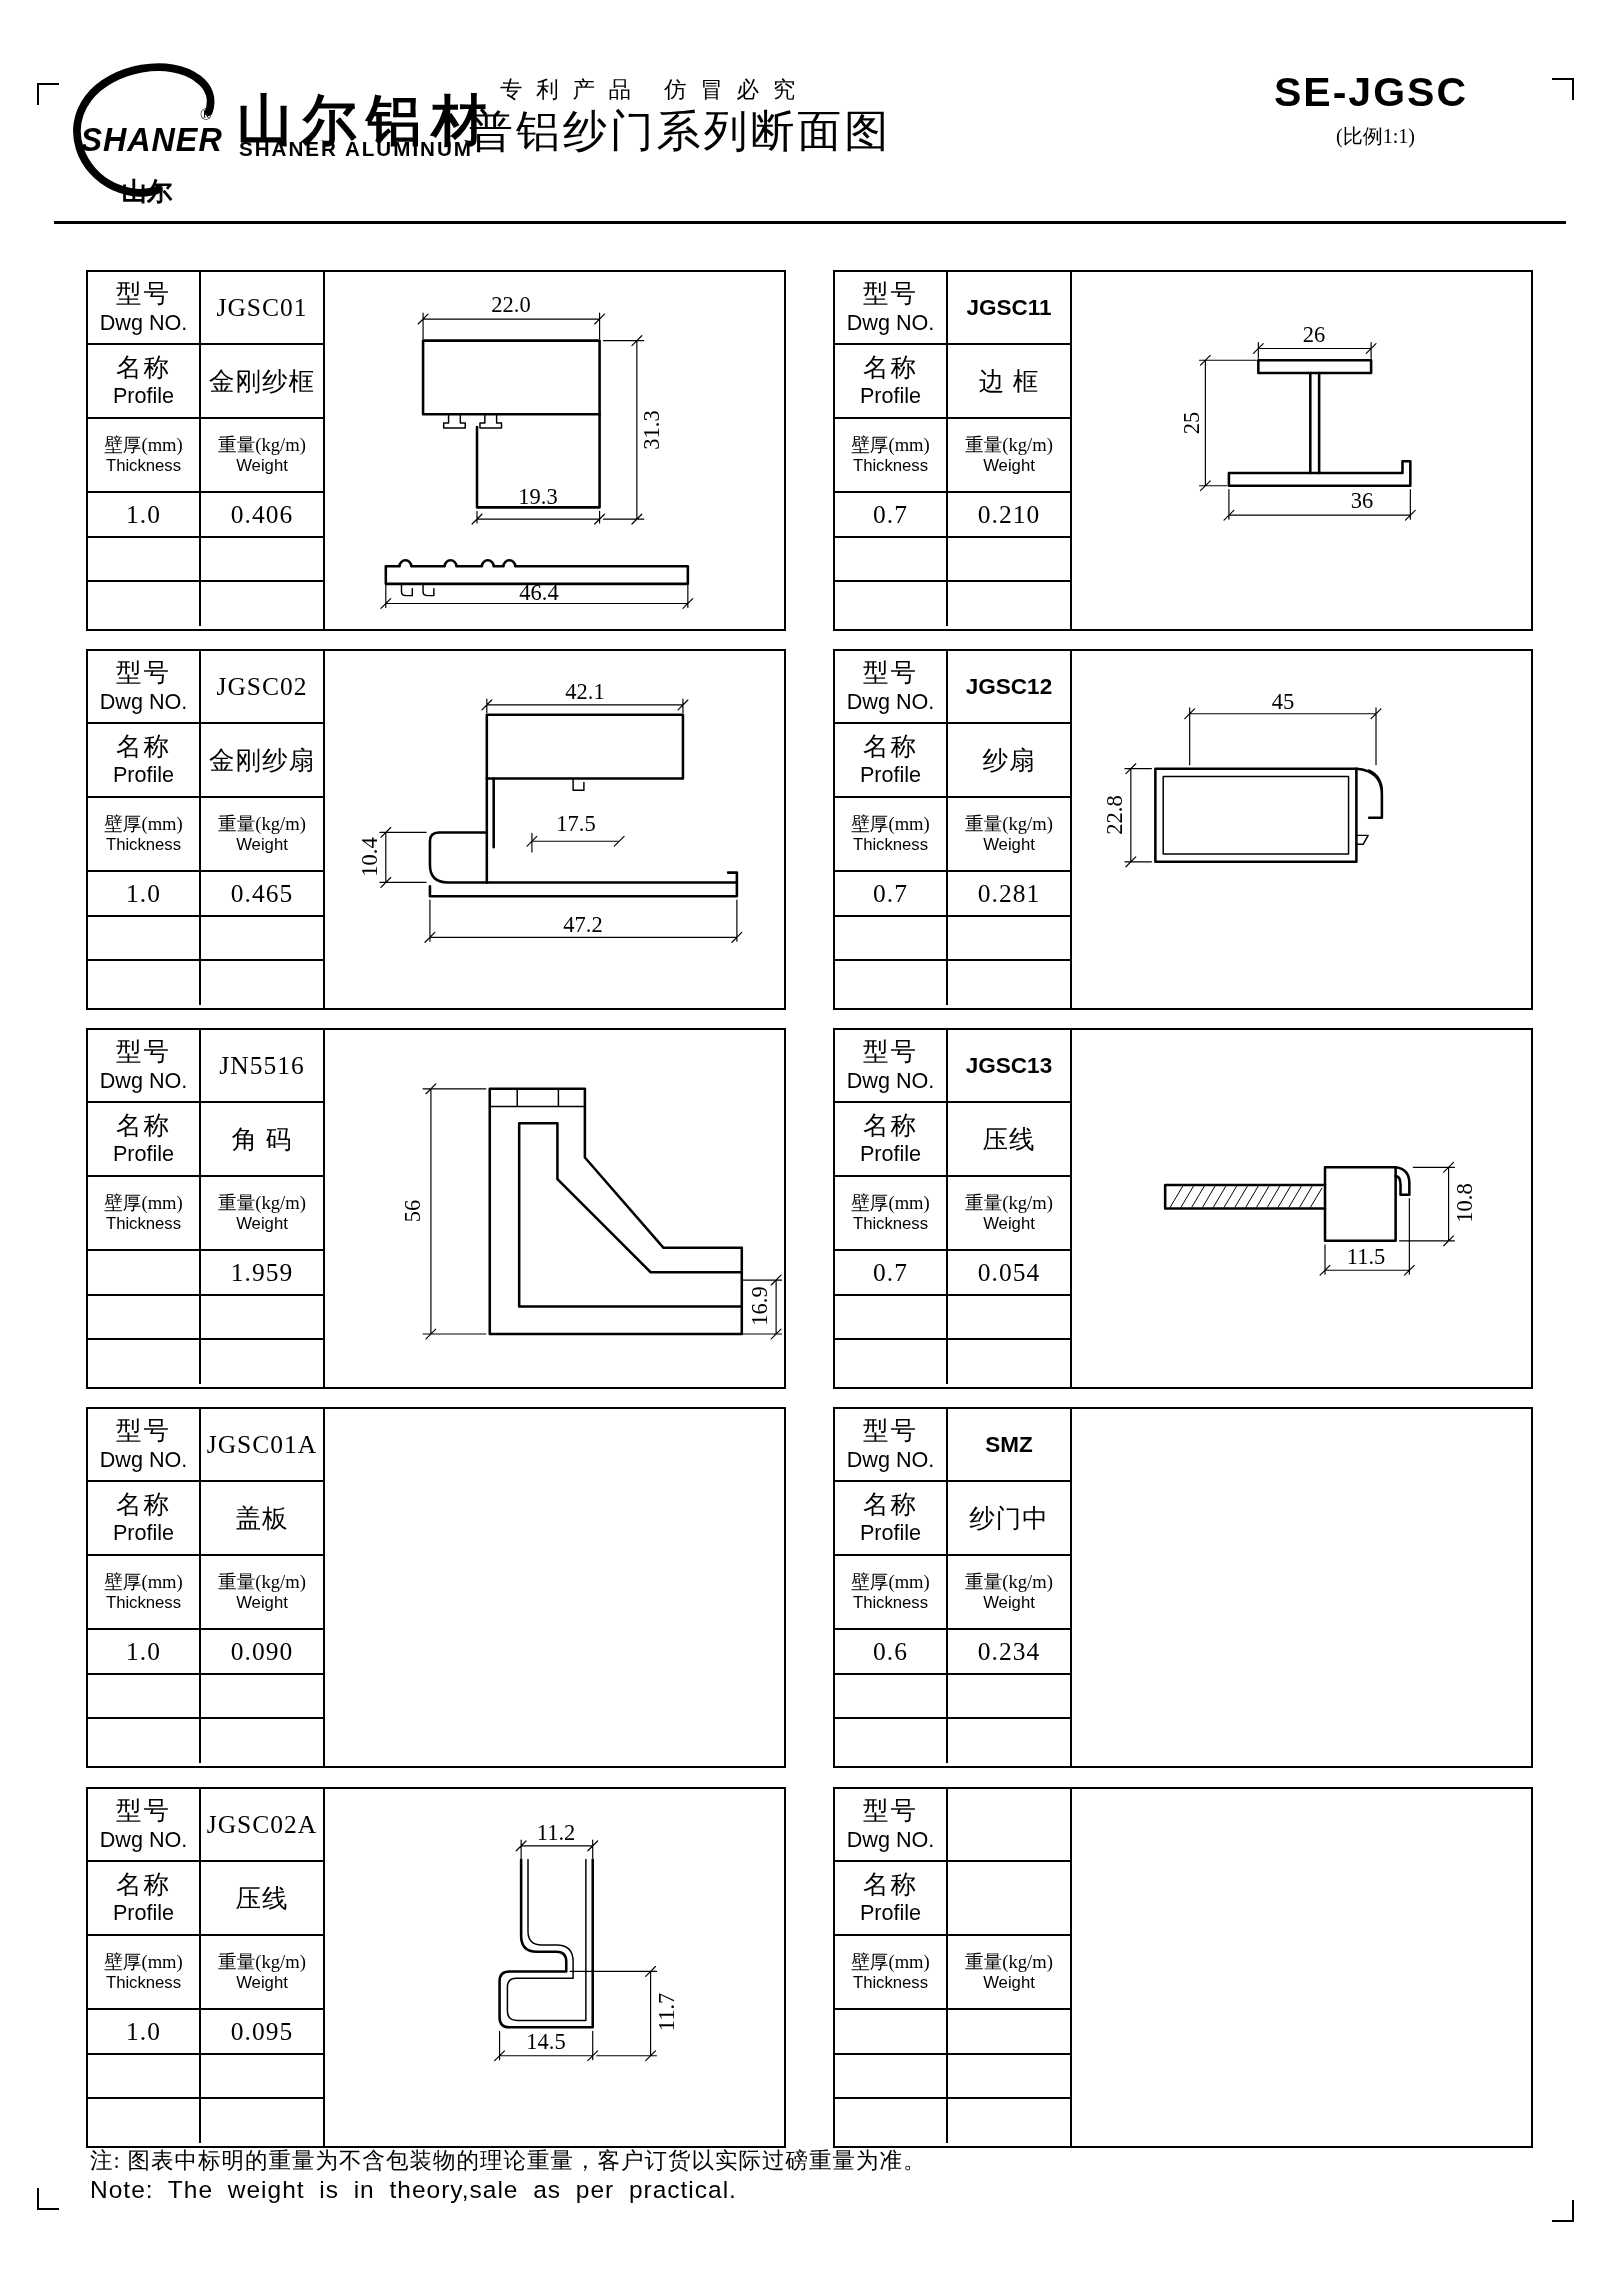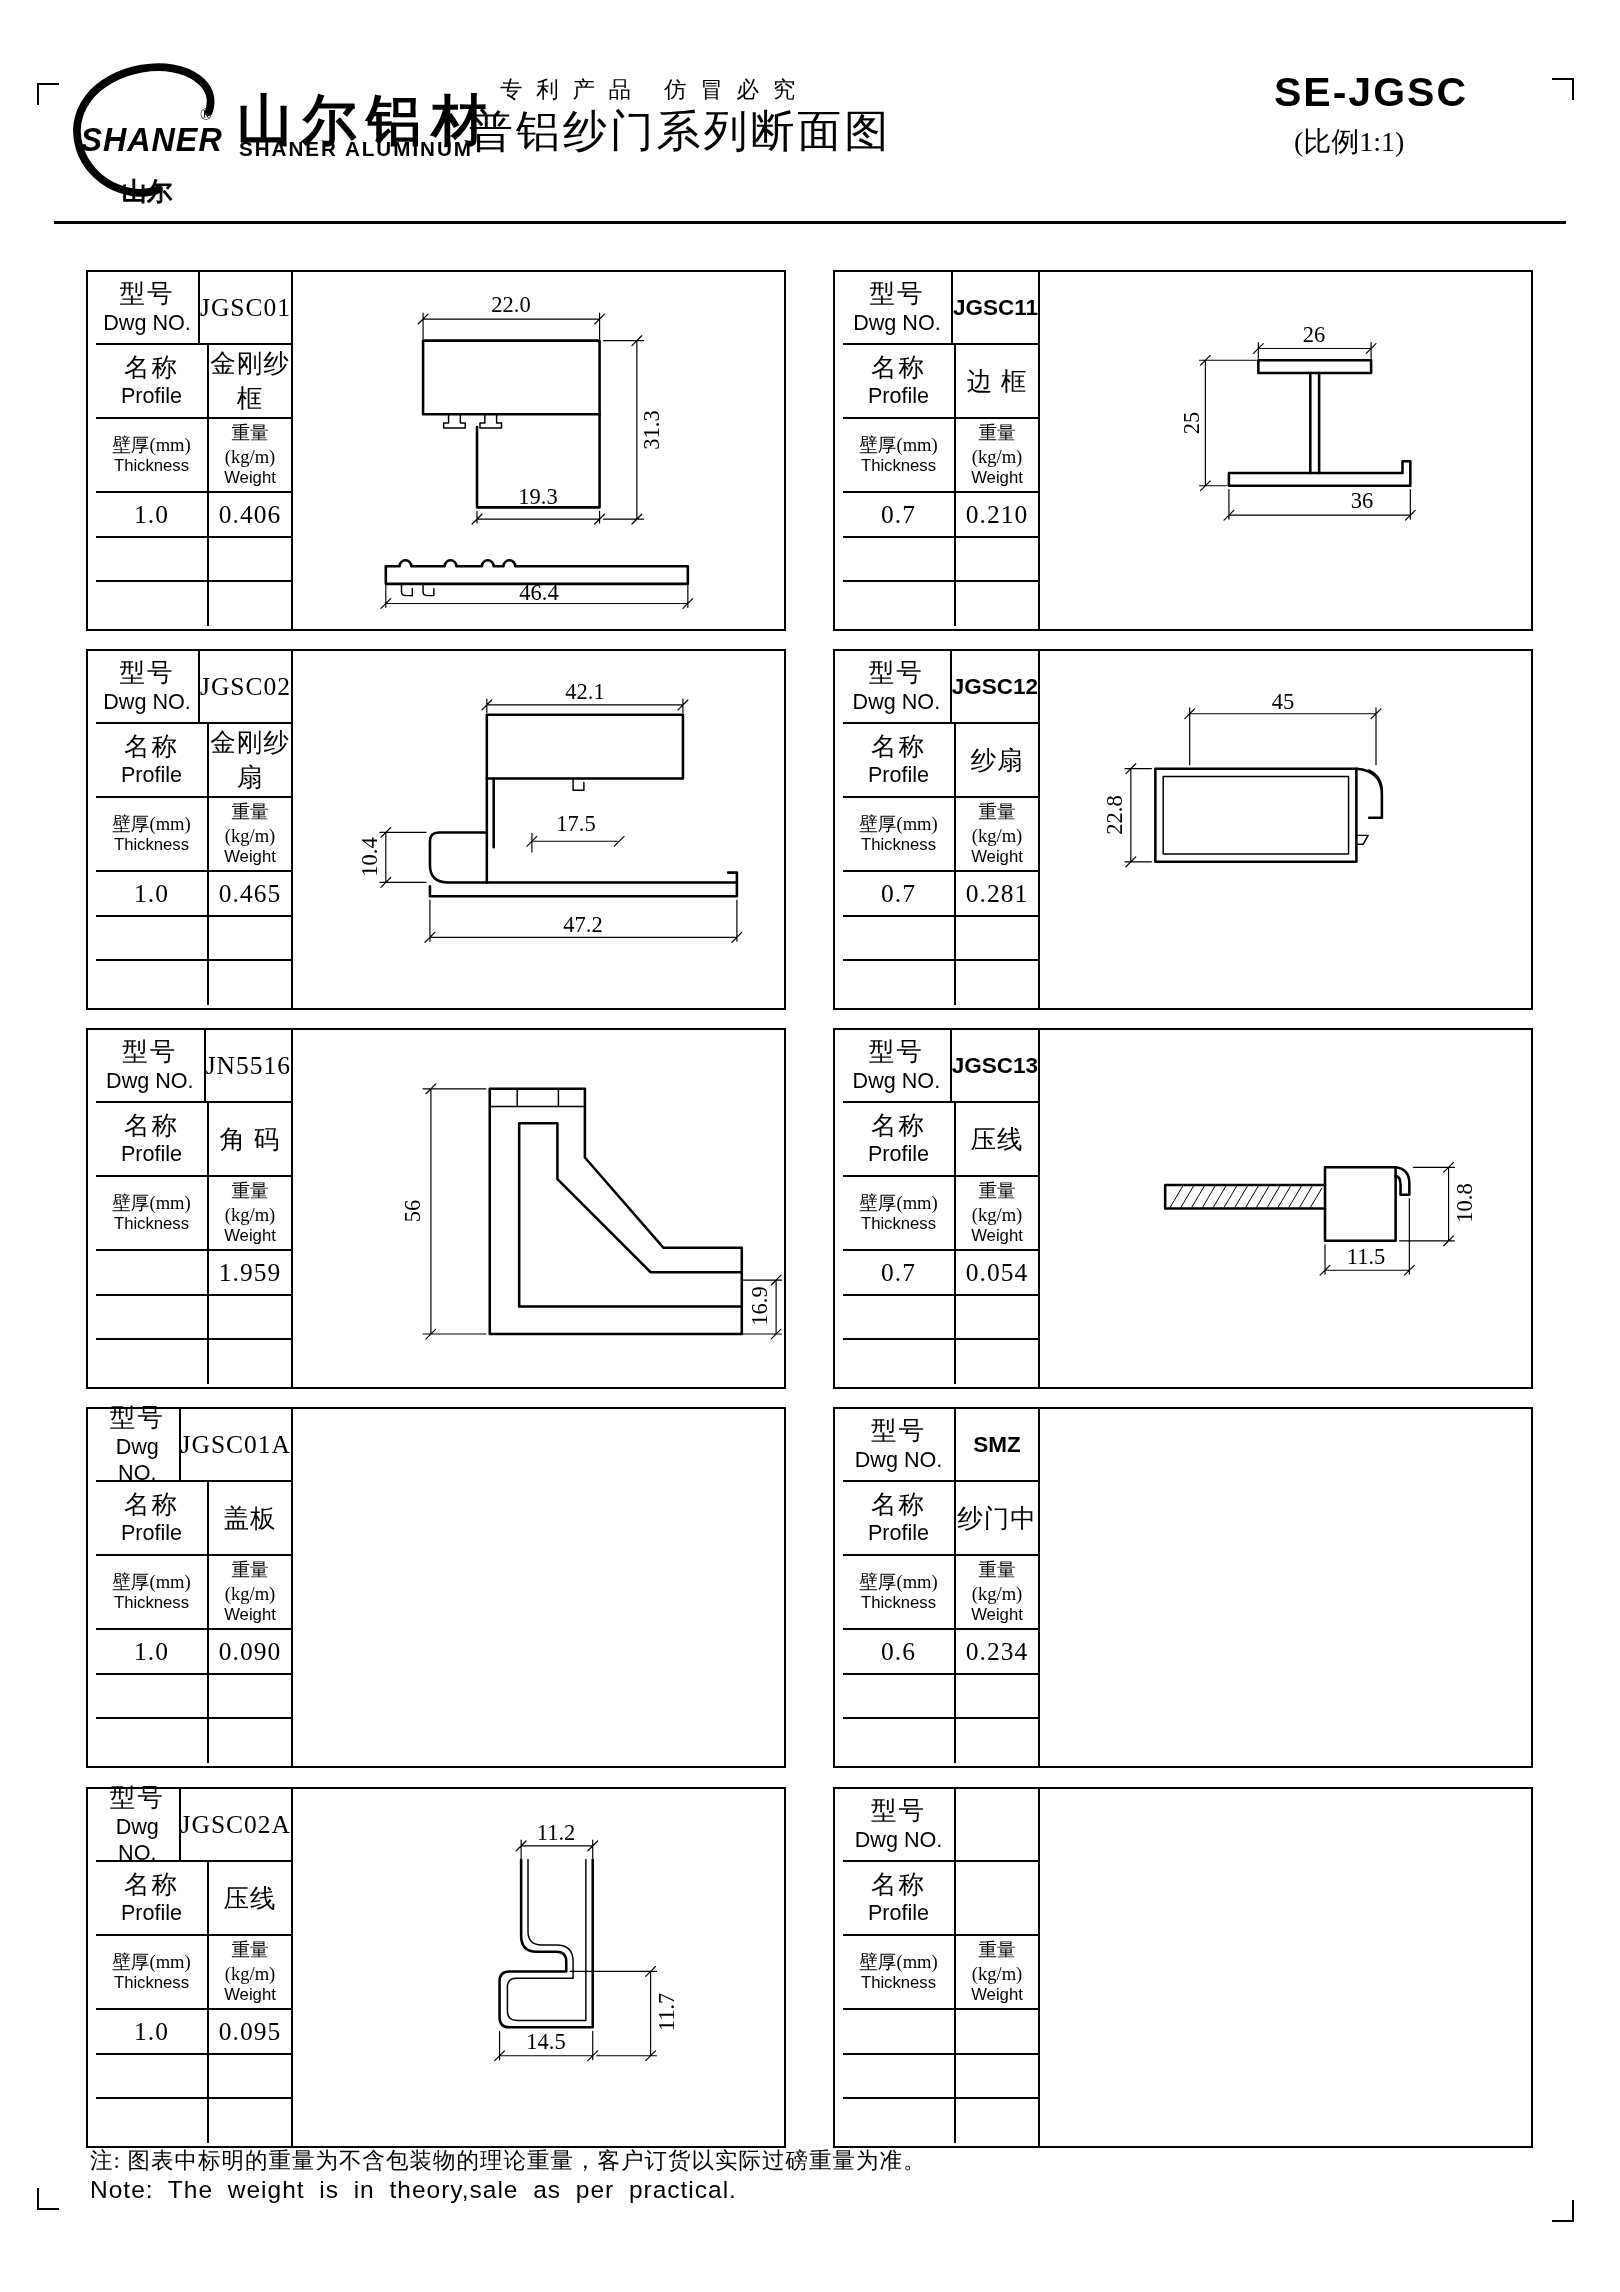--- a/index.html
+++ b/index.html
@@ -15,25 +15,25 @@
   .cm.br{border-bottom:2px solid #000;border-right:2px solid #000}
   
   .brand-cn{position:absolute;left:237px;top:84px;font-family:"Liberation Sans",sans-serif;
             font-weight:bold;font-size:55px;letter-spacing:9.8px;white-space:nowrap}
   .brand-en{position:absolute;left:239px;top:137px;font-family:"Liberation Sans",sans-serif;
             font-weight:bold;font-size:20.6px;letter-spacing:2px;white-space:nowrap}
   .slogan{position:absolute;left:500px;top:74px;font-size:22.5px;letter-spacing:13.7px;white-space:nowrap}
   .doc-title{position:absolute;left:469px;top:102px;font-size:44px;letter-spacing:2.9px;white-space:nowrap}
   .doc-code{position:absolute;left:1274px;top:69px;font-family:"Liberation Sans",sans-serif;
             font-weight:bold;font-size:41px;letter-spacing:2px;white-space:nowrap}
-  .doc-scale{position:absolute;left:1294px;top:123px;font-size:28px;white-space:nowrap}
+  .doc-scale{position:absolute;left:1336px;top:123px;font-size:20px;white-space:nowrap}
   .hrule{position:absolute;left:54px;top:221px;width:1512px;height:2.9px;background:#000}
   
   .cell{position:absolute;width:700px;height:361px;border:2.9px solid #000;background:#fff}
-  .tpart{position:absolute;left:8px;top:0;width:197px;height:100%;border-right:2.9px solid #000}
+  .tpart{position:absolute;left:0;top:0;width:237px;height:100%;border-right:2.9px solid #000}
   .trow{display:flex;border-bottom:2px solid #000;width:100%}
   .trow.last{border-bottom:none}
   .tc1{width:113px;border-right:2px solid #000;display:flex;flex-direction:column;
        align-items:center;justify-content:center;text-align:center}
   .tc2{flex:1;display:flex;flex-direction:column;align-items:center;justify-content:center;text-align:center}
   .val{flex-direction:row;font-size:25.5px;letter-spacing:1px}
   .vb{font-family:"Liberation Sans",sans-serif;font-weight:bold;font-size:22.5px;letter-spacing:0}
   .cn{font-size:25.5px;line-height:1.2;letter-spacing:2px}
   .en{font-family:"Liberation Sans",sans-serif;font-size:21.6px;line-height:1.2}
   .cns{font-size:18.6px;line-height:1.25}

